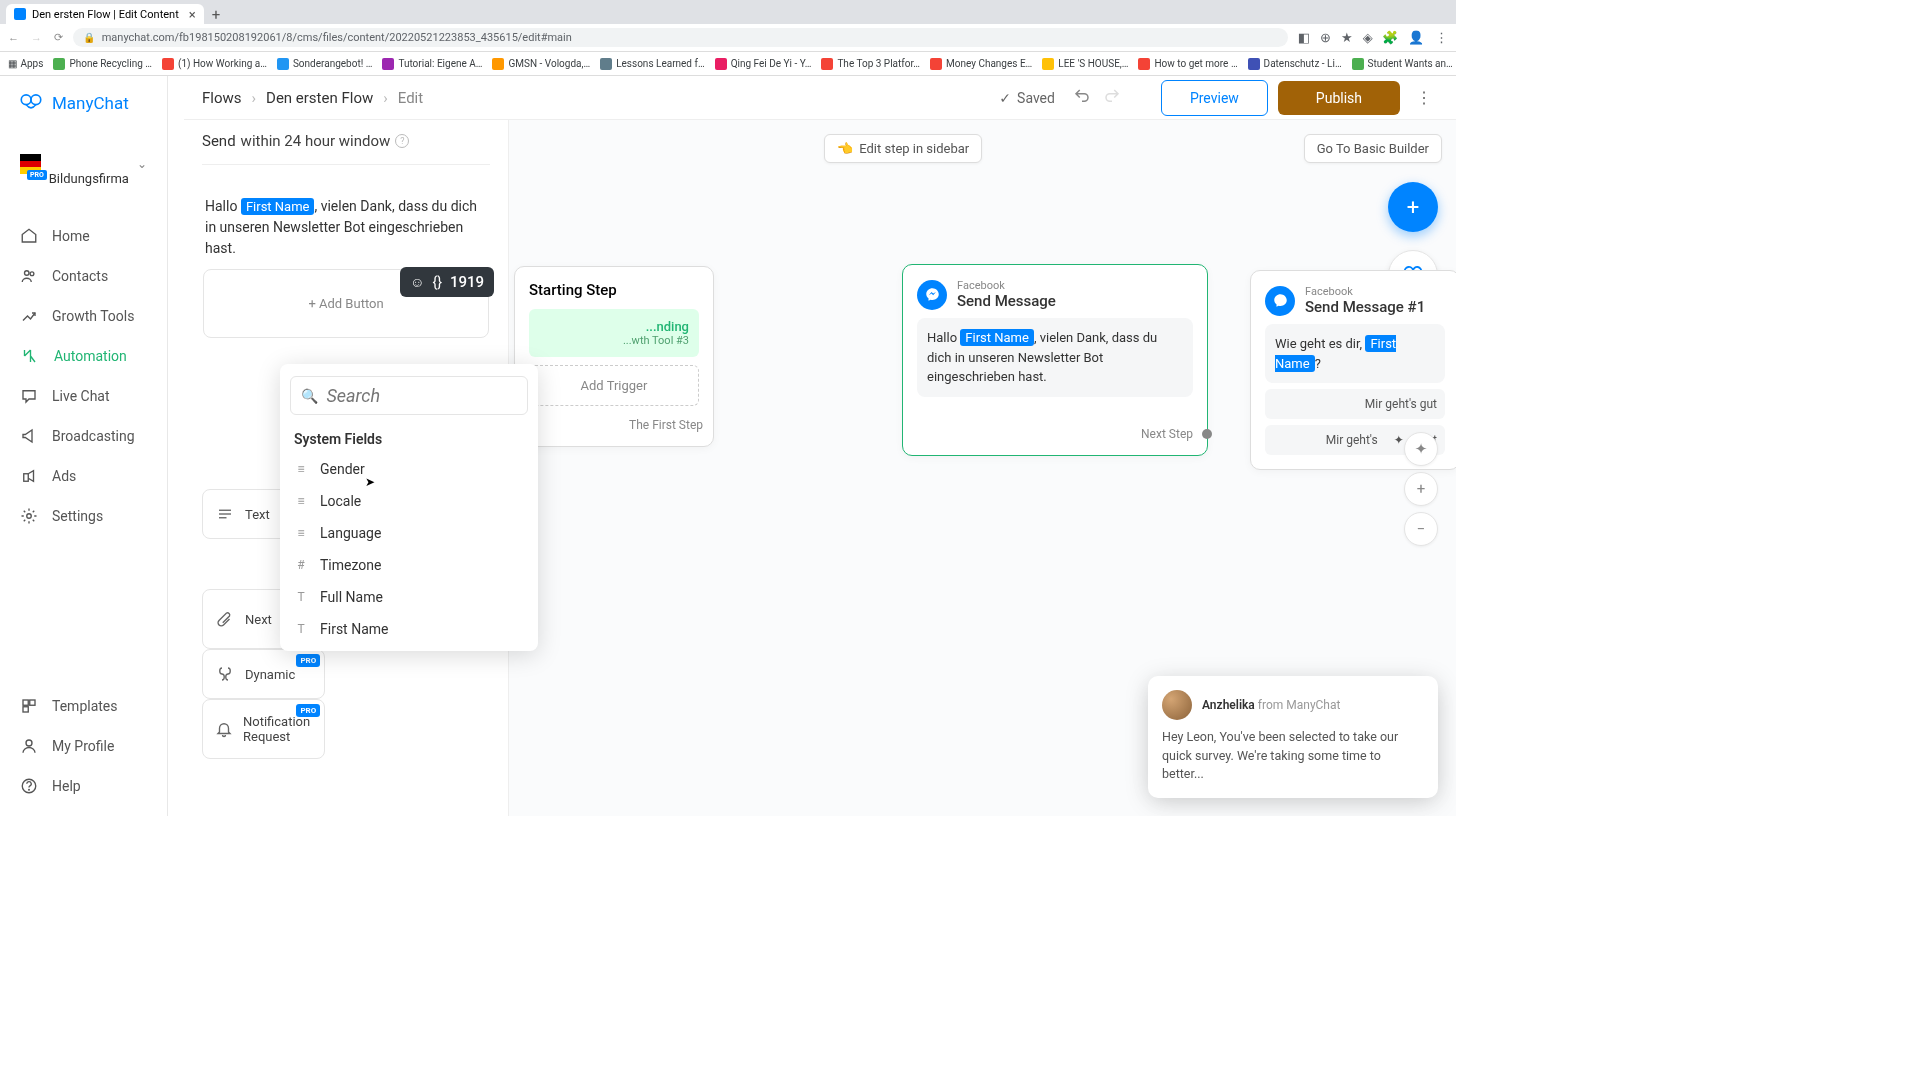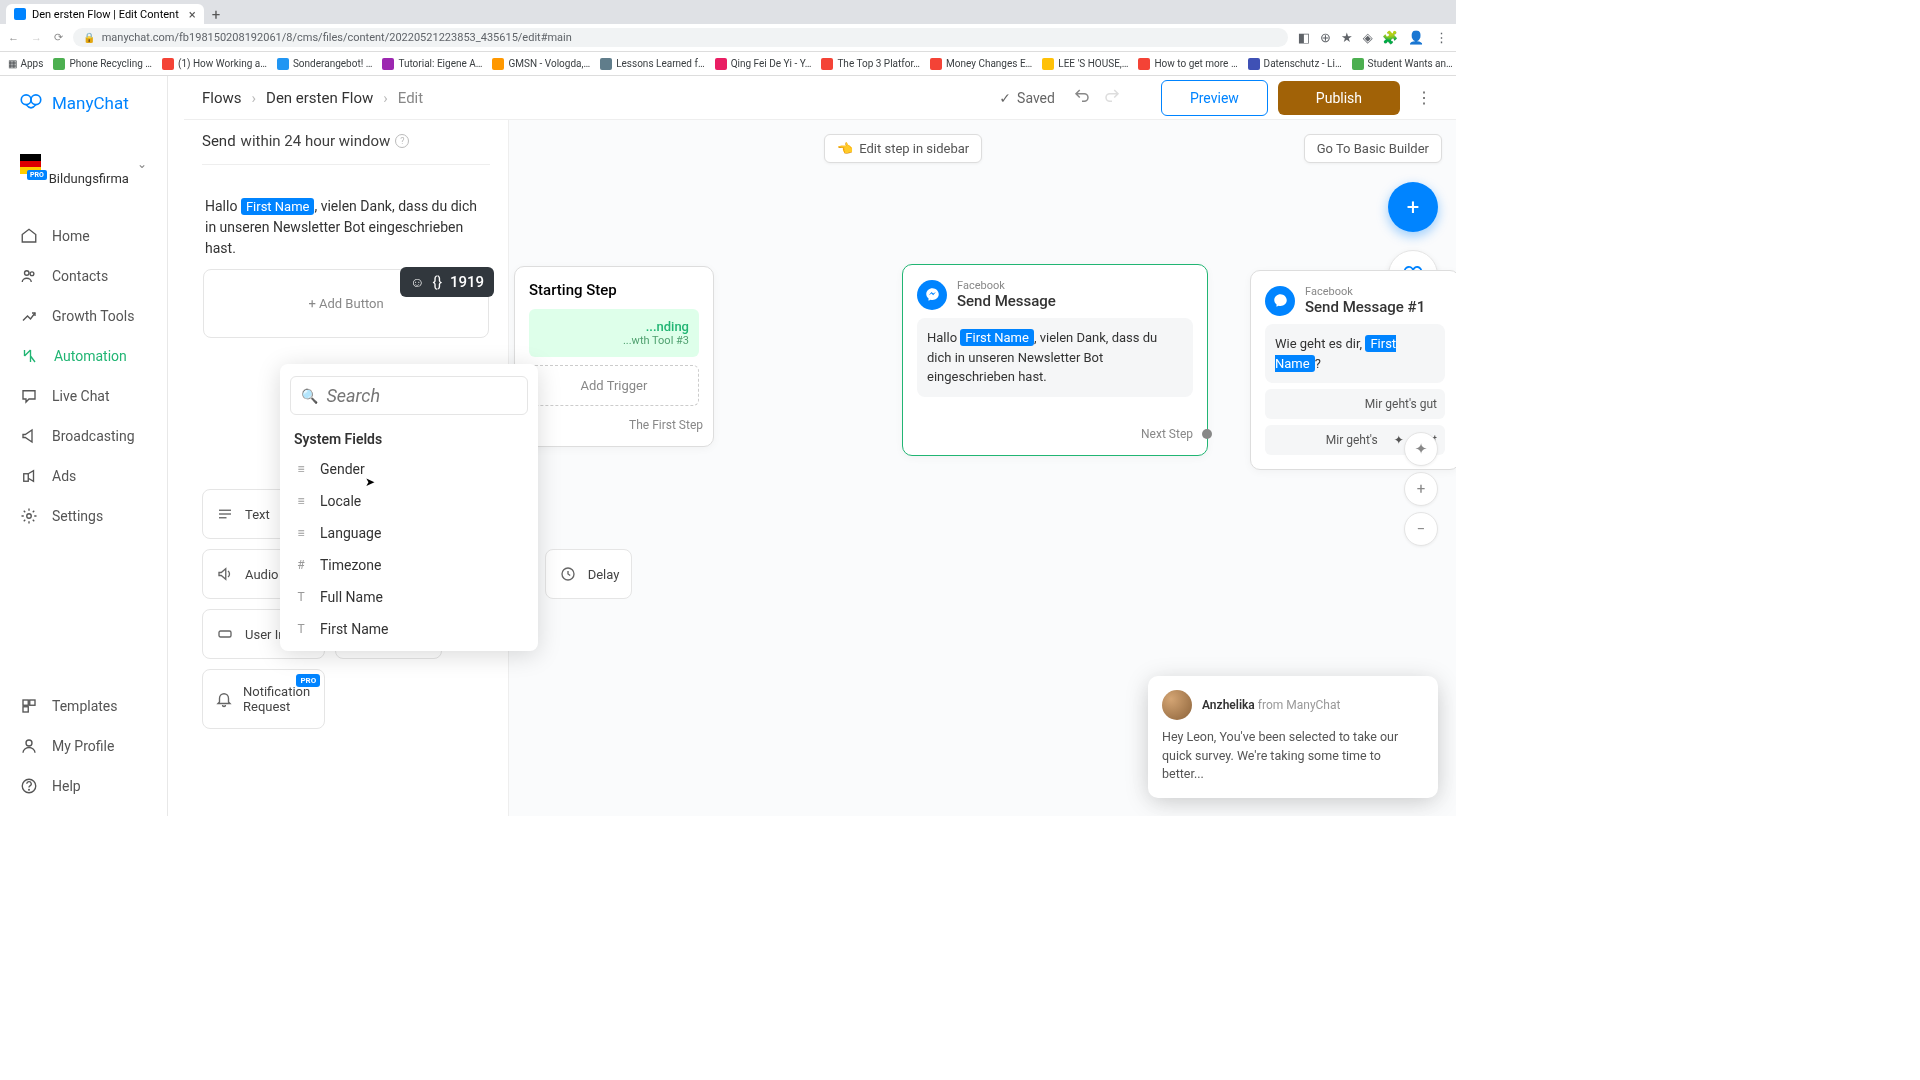--- a/index.html
+++ b/index.html
@@ -67,21 +67,21 @@
     .panel-divider { border: none; border-top: 1px solid #eee; margin-bottom: 26px; }
     
     .msg-panel { border: 1px solid transparent; border-radius: 8px; padding: 0; margin-bottom: 12px; position: relative; }
     .msg-text { font-size: 14px; color: #333; line-height: 1.5; padding: 4px 2px; }
     .chip { background: #0084ff; color: #fff; padding: 1px 5px; border-radius: 3px; font-size: 13px; }
     .add-btn-row { border: 1px solid #e5e5e5; border-radius: 8px; text-align: center; padding: 26px; color: #888; font-size: 13px; margin-top: 6px; position: relative; }
     .input-helpers { position: absolute; right: -6px; top: -3px; display: flex; align-items: center; gap: 8px; background: #31373d; border-radius: 6px; padding: 6px 10px; color: #fff; z-index: 4; }
     .char-count { font-size: 15px; font-weight: 500; }
     .helper-icon { font-size: 14px; }
     
-    .block-grid { display: grid; grid-template-columns: 1fr 1fr 1fr 1fr; gap: 10px; margin-top: 150px; }
+    .block-grid { display: grid; grid-template-columns: 1fr 1fr 1fr; margin-top: 150px; }
     .block-btn { border: 1px solid #e5e5e5; border-radius: 8px; padding: 14px 12px; display: flex; align-items: center; gap: 10px; font-size: 13px; color: #444; position: relative; cursor: pointer; background: #fff; }
     .block-btn .pro { position: absolute; top: 4px; right: 4px; background: #0084ff; color: #fff; font-size: 8px; font-weight: 700; padding: 2px 4px; border-radius: 3px; }
     .block-btn.span2 { grid-column: 1; }
     .block-icon { width: 20px; height: 20px; display: flex; align-items: center; justify-content: center; color: #666; }
     .block-icon svg { width: 18px; height: 18px; }
     
     
     .fields-popup { position: absolute; left: 280px; top: 288px; width: 258px; background: #fff; border-radius: 8px; box-shadow: 0 4px 24px rgba(0,0,0,0.15); z-index: 20; padding: 8px 0 6px; }
     .popup-search { margin: 4px 10px 8px; border: 1px solid #e5e5e5; border-radius: 6px; padding: 8px 10px; display: flex; align-items: center; gap: 8px; color: #999; font-size: 14px; }
     .popup-search input { border: none; outline: none; flex: 1; font-size: 18px; background: transparent; font-style: italic; }

